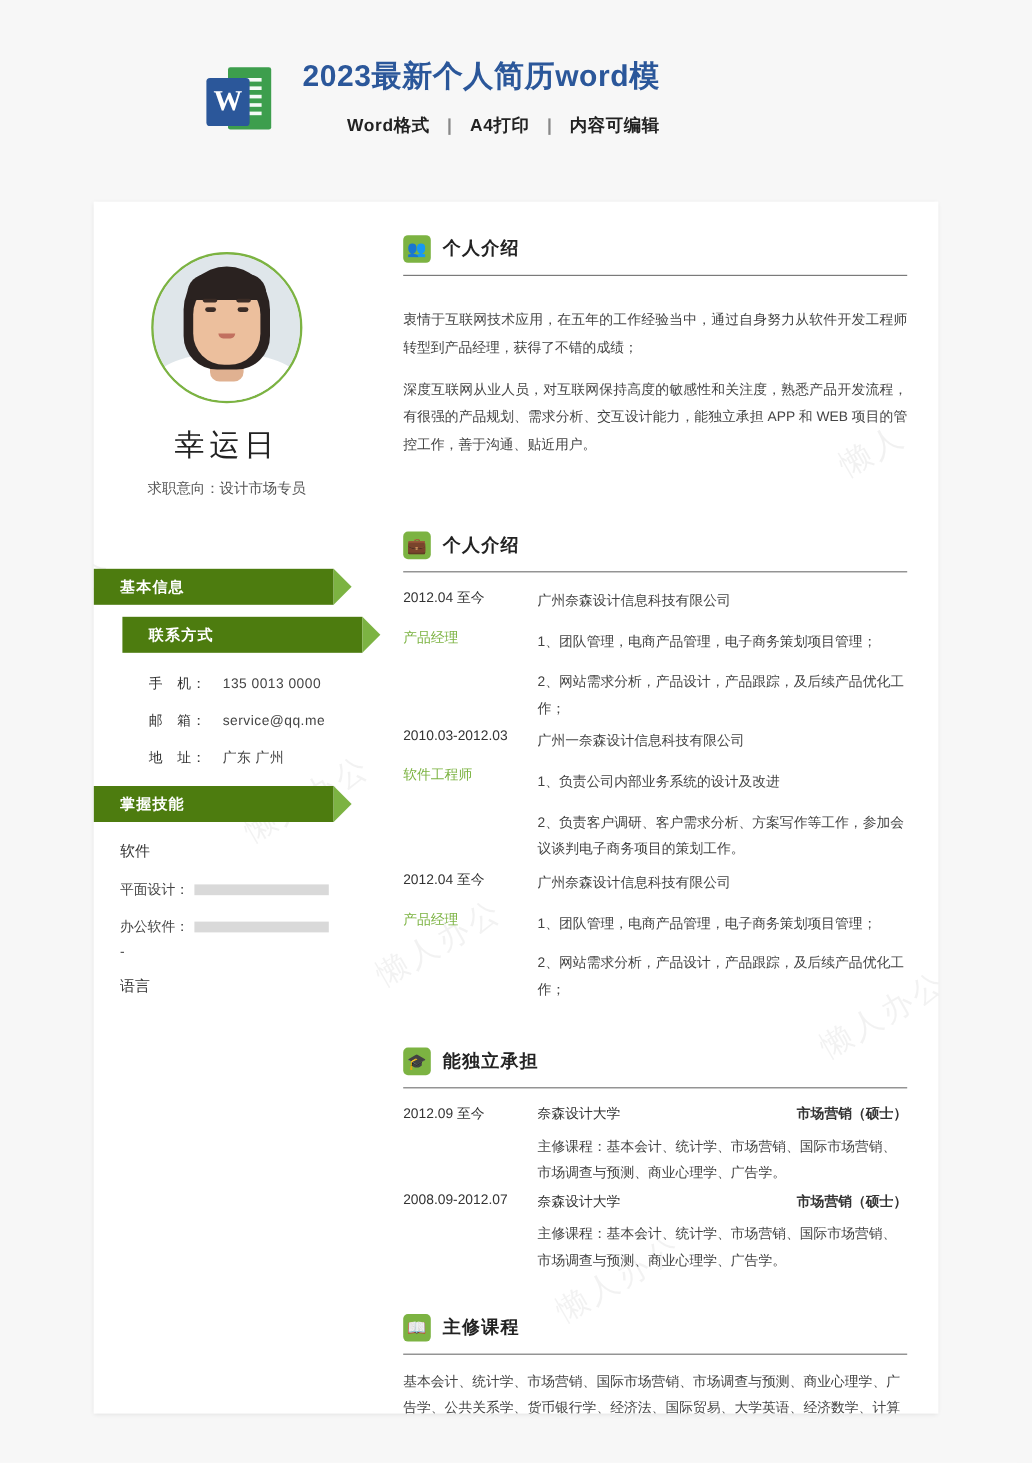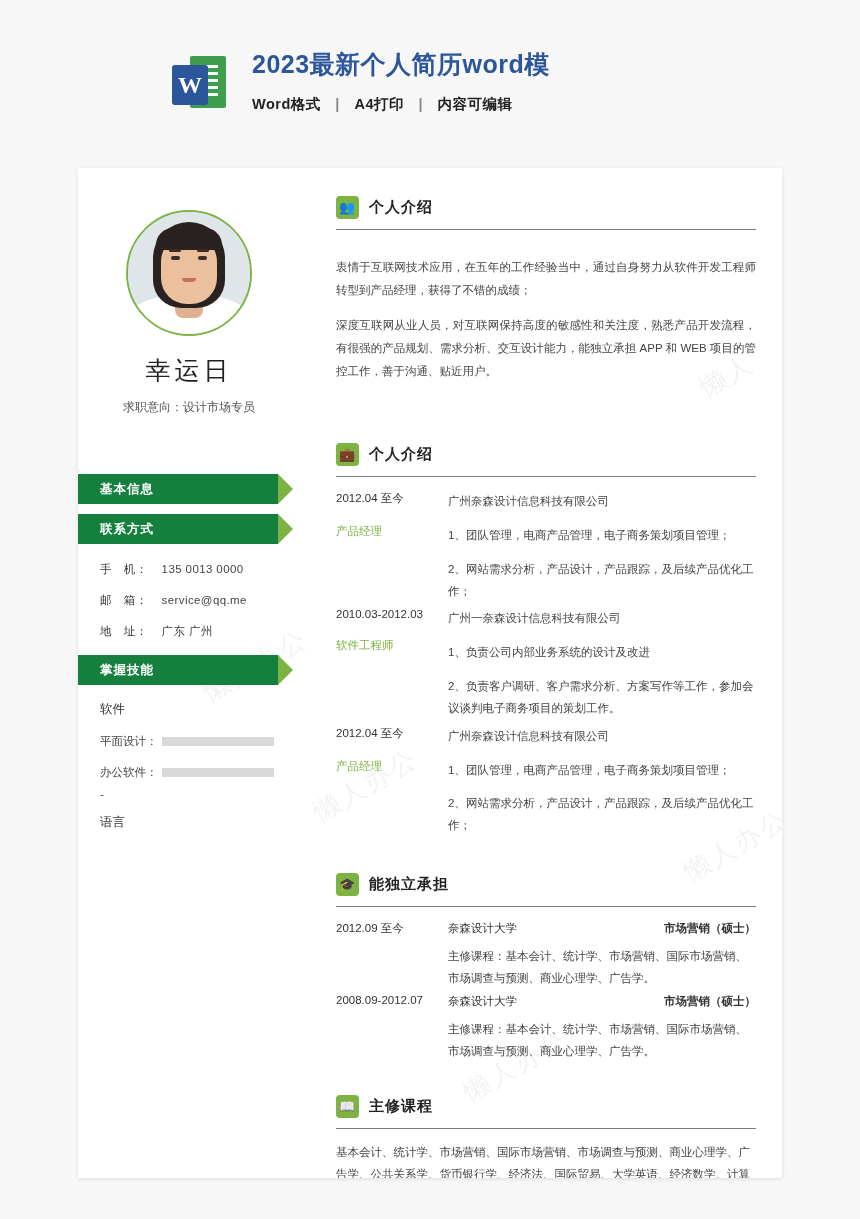--- a/index.html
+++ b/index.html
@@ -39,20 +39,21 @@
     font-family: "Liberation Serif", serif;
   }
   .header-text { margin-left: 26px; }
   .header-title {
     font-size: 25px; font-weight: bold; color: #2b579a; letter-spacing: .5px;
     line-height: 1.3;
   }
   .header-sub {
     margin-top: 14px; font-size: 14.5px; font-weight: bold; color: #222;
     letter-spacing: .5px;
+    text-align: right;
   }
   .header-sub span.sep { color: #888; font-weight: bold; padding: 0 10px; }
 
   
   .page {
     position: absolute; left: 78px; top: 168px;
     width: 704px; height: 1010px;
     background: #fff;
     box-shadow: 0 1px 4px rgba(0,0,0,.10);
     overflow: hidden;
@@ -98,21 +99,21 @@
     width: 66px; height: 22px; background: #2a2220; border-radius: 34px 34px 10px 10px; }
 
   .name {
     text-align: center; margin-top: 18px; font-size: 25px; color: #222;
     letter-spacing: 4px; font-family: "Liberation Serif", serif;
   }
   .intent { text-align: center; margin-top: 12px; font-size: 12px; color: #555; }
 
   .lbar {
     position: relative; height: 30px; margin: 0 0 0 0; width: 200px;
-    background: #15803d; display: flex; align-items: center;
+    background: #4d7c0f; display: flex; align-items: center;
   }
   .lbar .t { color: #fff; font-size: 12.5px; font-weight: bold; padding-left: 22px; letter-spacing: 1px; }
   .lbar:after {
     content: ""; position: absolute; right: -15px; top: 0;
     border-left: 15px solid #7cb342;
     border-top: 15px solid transparent; border-bottom: 15px solid transparent;
   }
   .lrows { padding: 18px 0 0 22px; }
   .lrow { font-size: 11.5px; color: #444; margin-bottom: 16px; letter-spacing: .4px; }
   .lrow .k { display: inline-block; min-width: 58px; color: #333; }
@@ -214,21 +215,21 @@
 
     <div class="name">幸运日</div>
     <div class="intent">求职意向：设计市场专员</div>
 
     <div style="margin-top:58px;">
       <div class="lbar">
         <span class="t">基本信息</span>
       </div>
     </div>
 
-    <div style="margin-top:10px;">
+    <div style="margin-top:10px;padding-left:24px;">
       <div class="lbar">
         <span class="t">联系方式</span>
       </div>
       <div class="lrows">
         <div class="lrow">
           <span class="k">手　机：</span>
           <span>135 0013 0000</span>
         </div>
         <div class="lrow">
           <span class="k">邮　箱：</span>

